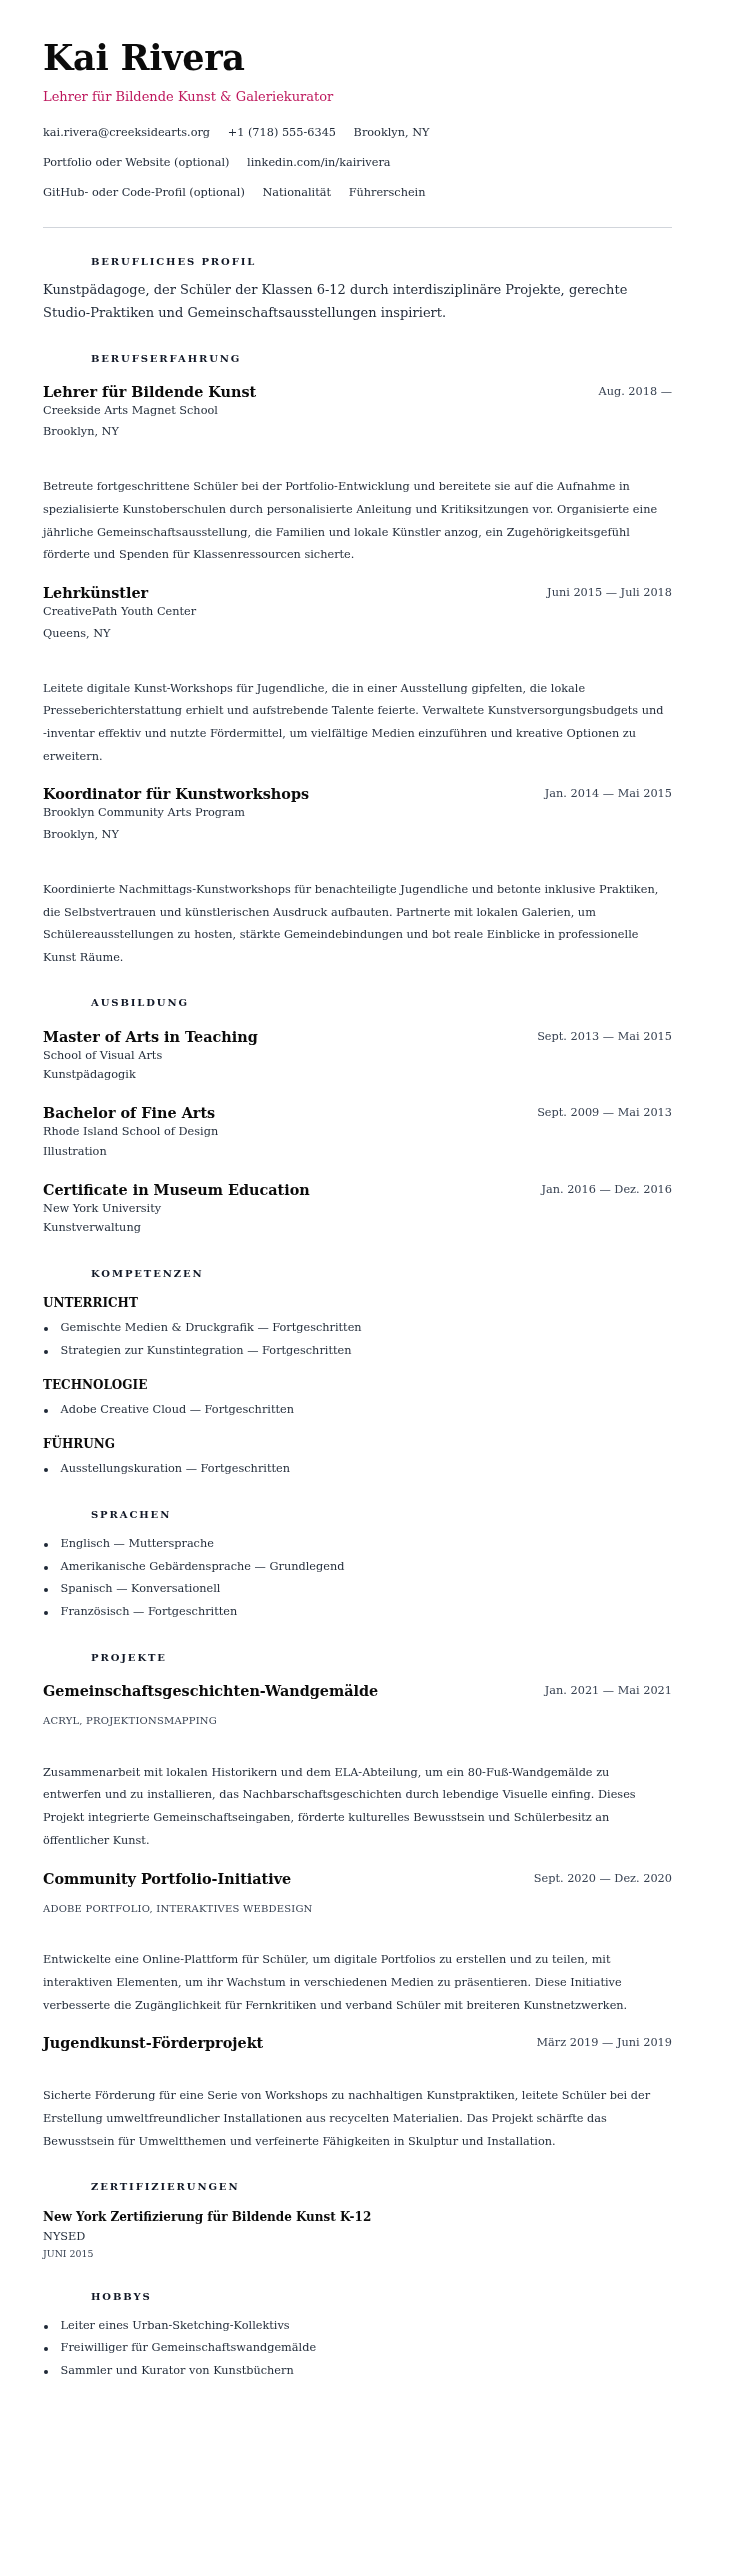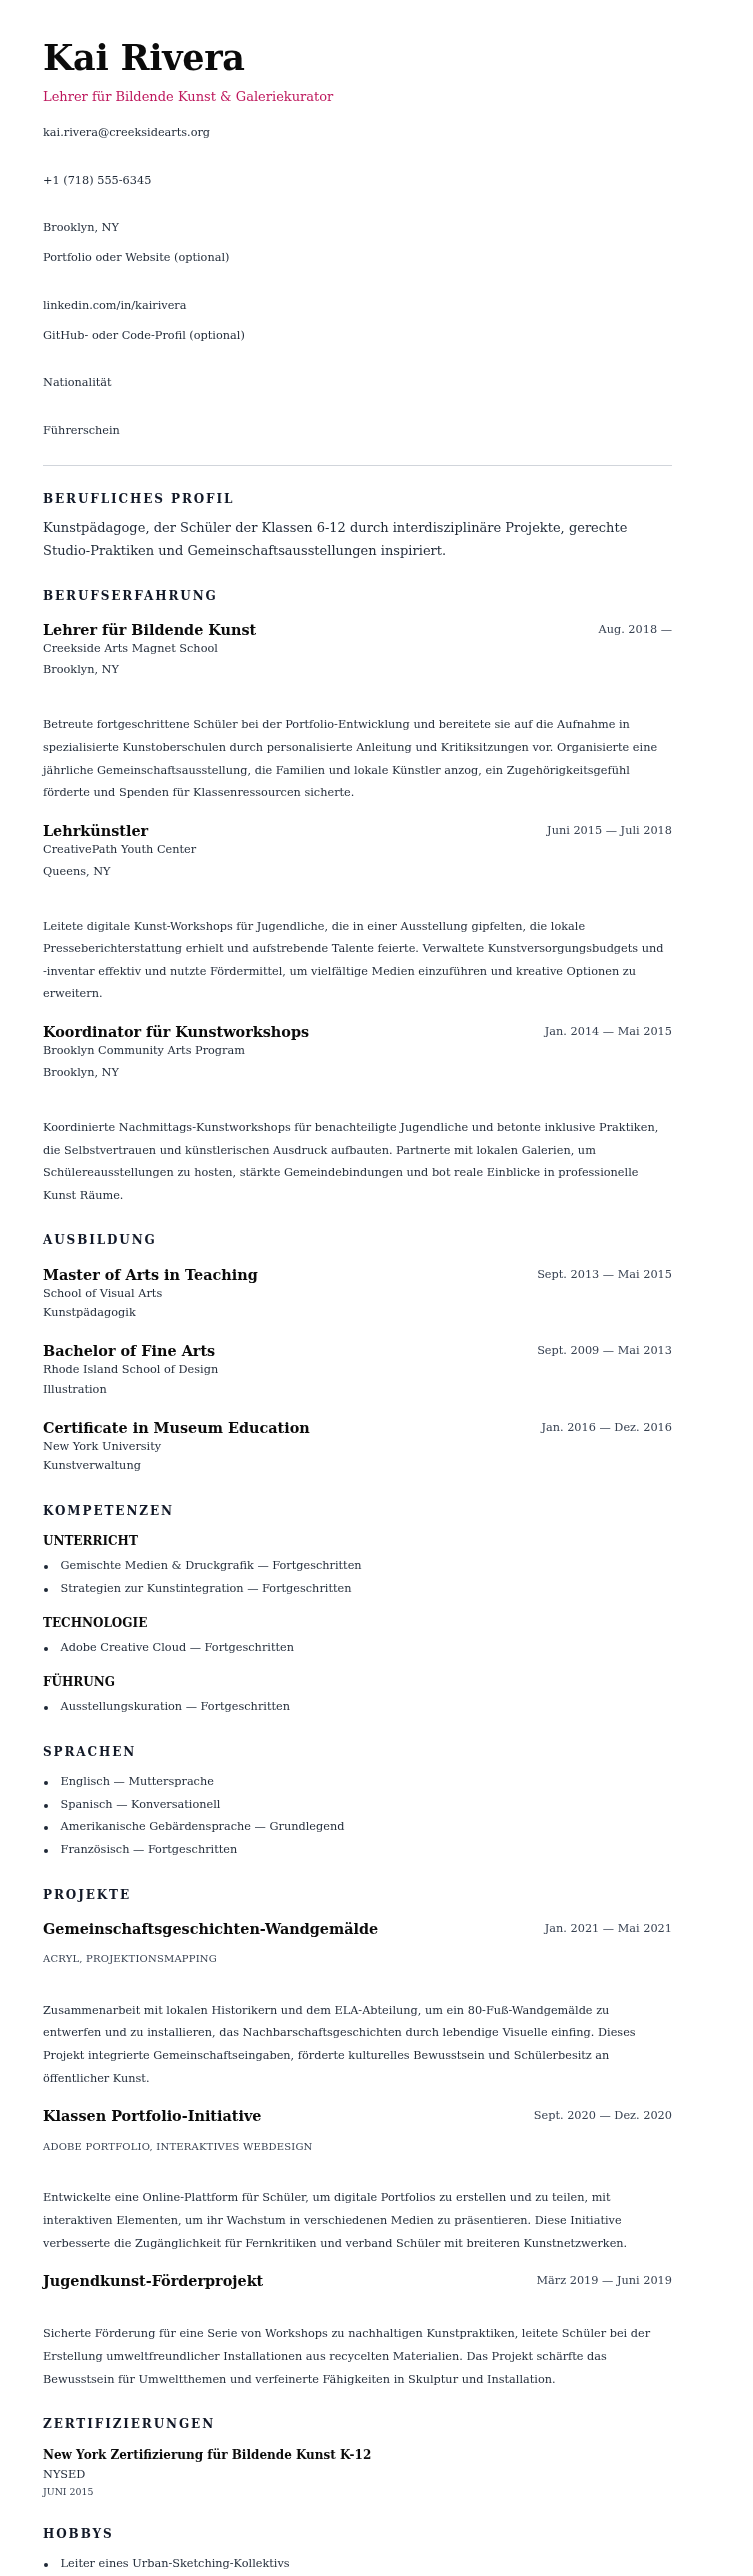--- a/index.html
+++ b/index.html
@@ -26,35 +26,35 @@
       margin-top: 7.5px;
       color: #be185d;
     }
     .contact-lines { margin-top: 12.6px; }
     .contact-line {
       font-size: 11.3px;
       line-height: 30px;
       color: #1f2937;
       display: flex;
       gap: 17.6px;
-      flex-direction: column;
     }
     .divider {
       height: 1.3px;
       background: #d1d5db;
       margin-top: 19px;
     }
     .section { margin-top: 26px; }
     .section-title {
-      font-size: 12px;
+      font-size: 10px;
       font-weight: bold;
       letter-spacing: 1.9px;
       color: #111827;
       line-height: 15px;
       text-transform: uppercase;
+      margin-left: 48px;
     }
     .summary {
       font-size: 13px;
       line-height: 22.6px;
       margin-top: 10px;
       color: #1f2937;
     }
     .entry { margin-top: 16.3px; }
     .entry-head {
       display: flex;
@@ -272,41 +272,41 @@
       <ul class="bullets">
         <li>Ausstellungskuration — Fortgeschritten</li>
       </ul>
     </div>
   </section>
 
   <section class="section">
     <h2 class="section-title">Sprachen</h2>
     <ul class="bullets" style="margin-top:11.3px">
       <li>Englisch — Muttersprache</li>
+      <li>Amerikanische Gebärdensprache — Grundlegend</li>
       <li>Spanisch — Konversationell</li>
-      <li>Amerikanische Gebärdensprache — Grundlegend</li>
       <li>Französisch — Fortgeschritten</li>
     </ul>
   </section>
 
   <section class="section">
     <h2 class="section-title">Projekte</h2>
 
     <div class="proj-entry">
       <div class="entry-head">
         <div class="entry-title">Gemeinschaftsgeschichten-Wandgemälde</div>
         <div class="entry-date">Jan. 2021 — Mai 2021</div>
       </div>
       <div class="proj-tech">Acryl, Projektionsmapping</div>
       <p class="entry-desc">Zusammenarbeit mit lokalen Historikern und dem ELA-Abteilung, um ein 80-Fuß-Wandgemälde zu entwerfen und zu installieren, das Nachbarschaftsgeschichten durch lebendige Visuelle einfing. Dieses Projekt integrierte Gemeinschaftseingaben, förderte kulturelles Bewusstsein und Schülerbesitz an öffentlicher Kunst.</p>
     </div>
 
     <div class="proj-entry">
       <div class="entry-head">
-        <div class="entry-title">Klassen Portfolio-Initiative</div>
+        <div class="entry-title">Community Portfolio-Initiative</div>
         <div class="entry-date">Sept. 2020 — Dez. 2020</div>
       </div>
       <div class="proj-tech">Adobe Portfolio, Interaktives Webdesign</div>
       <p class="entry-desc">Entwickelte eine Online-Plattform für Schüler, um digitale Portfolios zu erstellen und zu teilen, mit interaktiven Elementen, um ihr Wachstum in verschiedenen Medien zu präsentieren. Diese Initiative verbesserte die Zugänglichkeit für Fernkritiken und verband Schüler mit breiteren Kunstnetzwerken.</p>
     </div>
 
     <div class="proj-entry">
       <div class="entry-head">
         <div class="entry-title">Jugendkunst-Förderprojekt</div>
         <div class="entry-date">März 2019 — Juni 2019</div>

